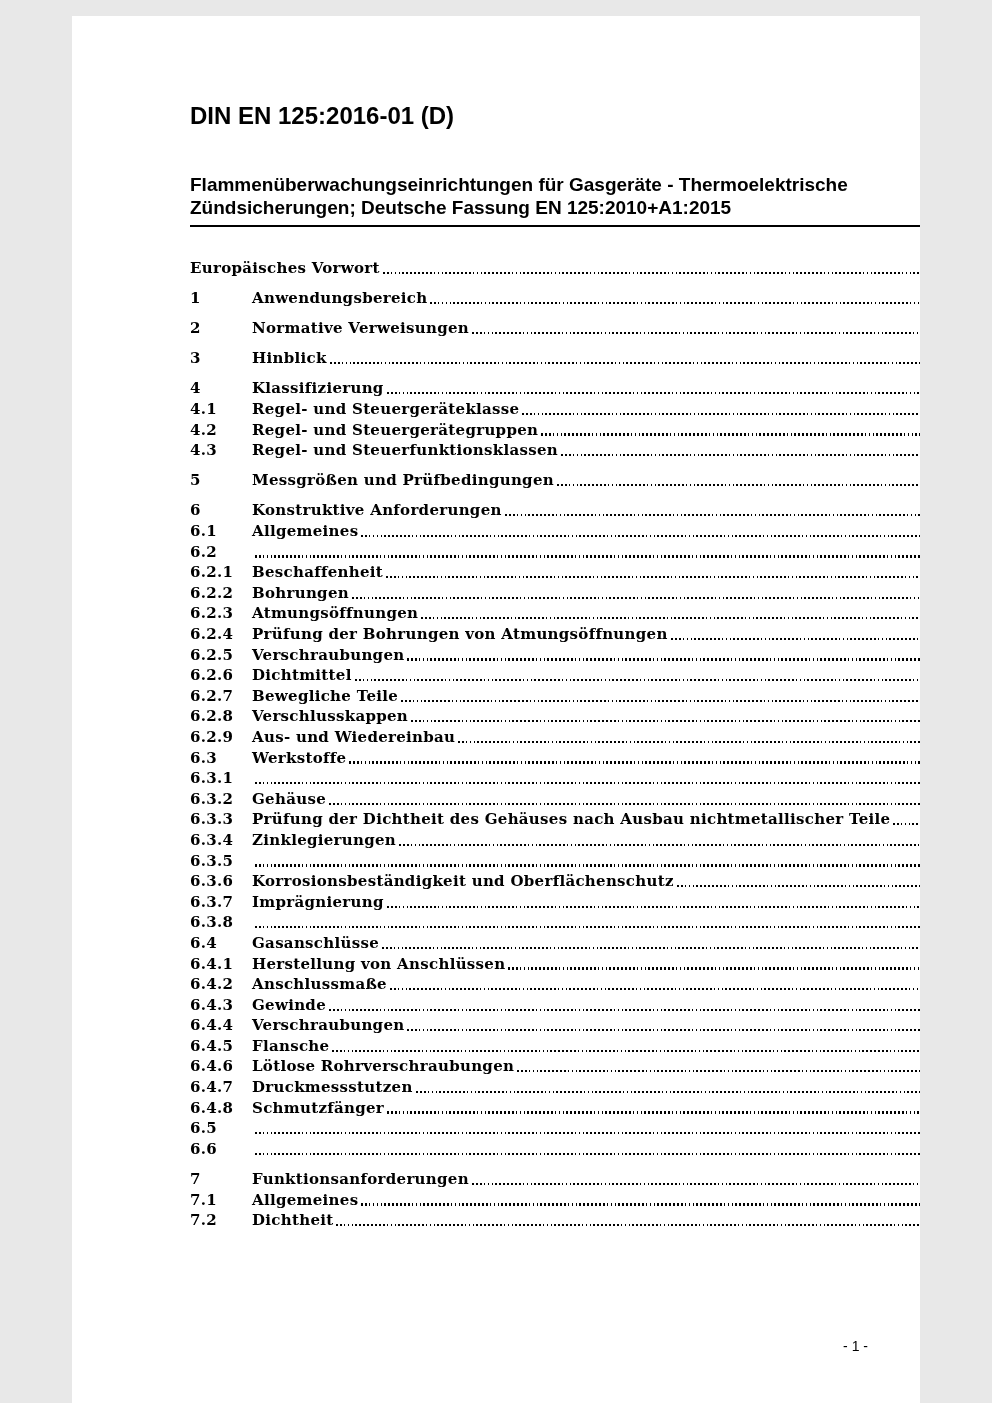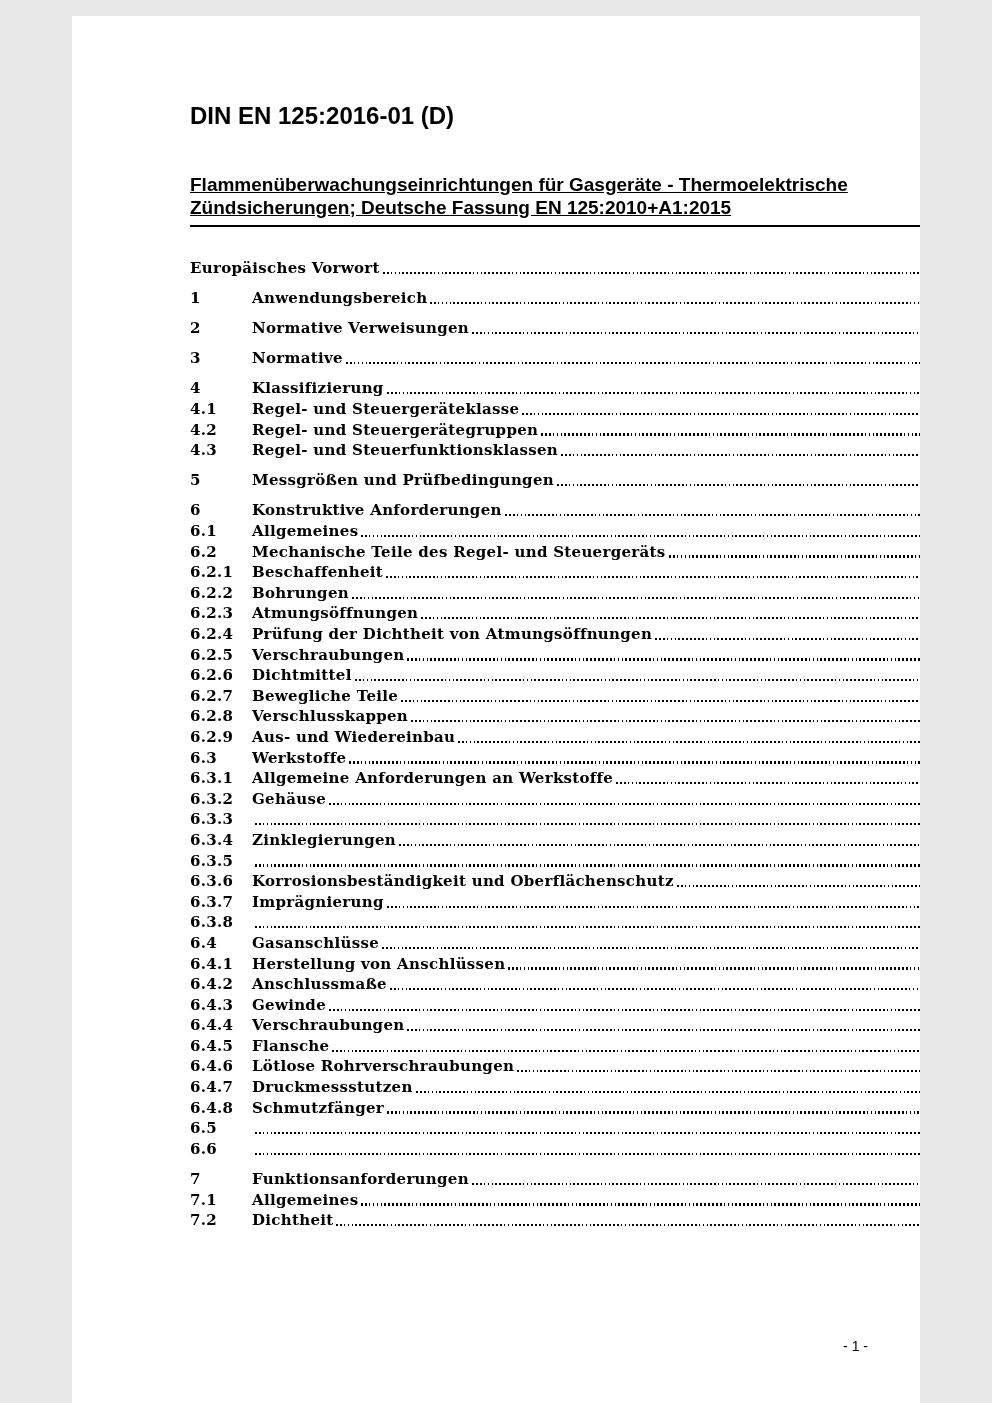--- a/index.html
+++ b/index.html
@@ -26,21 +26,20 @@
     line-height: 28px;
     letter-spacing: 0px;
   }
   .doc-subtitle {
     margin-top: 43px;
     max-width: 762px;
     font-family: "Liberation Sans", sans-serif;
     font-weight: bold;
     font-size: 19px;
     line-height: 23px;
-    text-decoration: underline;
   }
   .rule {
     margin-top: 6px;
     border: none;
     border-top: 2px solid #000;
     width: 100%;
     height: 0;
   }
   .toc-header {
     margin-top: 36px;
@@ -132,21 +131,21 @@
     <span class="toc-pagenum">5</span>
   </div>
         <div class="toc-row major">
     <span class="toc-num">2</span>
     <span class="toc-title">Normative Verweisungen</span>
     <span class="leader"></span>
     <span class="toc-pagenum">5</span>
   </div>
         <div class="toc-row major">
     <span class="toc-num">3</span>
-    <span class="toc-title">Normative</span>
+    <span class="toc-title">Hinblick</span>
     <span class="leader"></span>
     <span class="toc-pagenum">5</span>
   </div>
         <div class="toc-row major">
     <span class="toc-num">4</span>
     <span class="toc-title">Klassifizierung</span>
     <span class="leader"></span>
     <span class="toc-pagenum">6</span>
   </div>
         <div class="toc-row">
@@ -180,21 +179,20 @@
     <span class="toc-pagenum">6</span>
   </div>
         <div class="toc-row">
     <span class="toc-num">6.1</span>
     <span class="toc-title">Allgemeines</span>
     <span class="leader"></span>
     <span class="toc-pagenum">6</span>
   </div>
         <div class="toc-row">
     <span class="toc-num">6.2</span>
-    <span class="toc-title">Mechanische Teile des Regel- und Steuergeräts</span>
     <span class="leader"></span>
     <span class="toc-pagenum">6</span>
   </div>
         <div class="toc-row">
     <span class="toc-num">6.2.1</span>
     <span class="toc-title">Beschaffenheit</span>
     <span class="leader"></span>
     <span class="toc-pagenum">6</span>
   </div>
         <div class="toc-row">
@@ -204,21 +202,21 @@
     <span class="toc-pagenum">6</span>
   </div>
         <div class="toc-row">
     <span class="toc-num">6.2.3</span>
     <span class="toc-title">Atmungsöffnungen</span>
     <span class="leader"></span>
     <span class="toc-pagenum">7</span>
   </div>
         <div class="toc-row">
     <span class="toc-num">6.2.4</span>
-    <span class="toc-title">Prüfung der Dichtheit von Atmungsöffnungen</span>
+    <span class="toc-title">Prüfung der Bohrungen von Atmungsöffnungen</span>
     <span class="leader"></span>
     <span class="toc-pagenum">7</span>
   </div>
         <div class="toc-row">
     <span class="toc-num">6.2.5</span>
     <span class="toc-title">Verschraubungen</span>
     <span class="leader"></span>
     <span class="toc-pagenum">7</span>
   </div>
         <div class="toc-row">
@@ -246,32 +244,32 @@
     <span class="toc-pagenum">7</span>
   </div>
         <div class="toc-row">
     <span class="toc-num">6.3</span>
     <span class="toc-title">Werkstoffe</span>
     <span class="leader"></span>
     <span class="toc-pagenum">7</span>
   </div>
         <div class="toc-row">
     <span class="toc-num">6.3.1</span>
-    <span class="toc-title">Allgemeine Anforderungen an Werkstoffe</span>
     <span class="leader"></span>
     <span class="toc-pagenum">7</span>
   </div>
         <div class="toc-row">
     <span class="toc-num">6.3.2</span>
     <span class="toc-title">Gehäuse</span>
     <span class="leader"></span>
     <span class="toc-pagenum">7</span>
   </div>
         <div class="toc-row">
     <span class="toc-num">6.3.3</span>
+    <span class="toc-title">Prüfung der Dichtheit des Gehäuses nach Ausbau nichtmetallischer Teile</span>
     <span class="leader"></span>
     <span class="toc-pagenum">7</span>
   </div>
         <div class="toc-row">
     <span class="toc-num">6.3.4</span>
     <span class="toc-title">Zinklegierungen</span>
     <span class="leader"></span>
     <span class="toc-pagenum">7</span>
   </div>
         <div class="toc-row">

